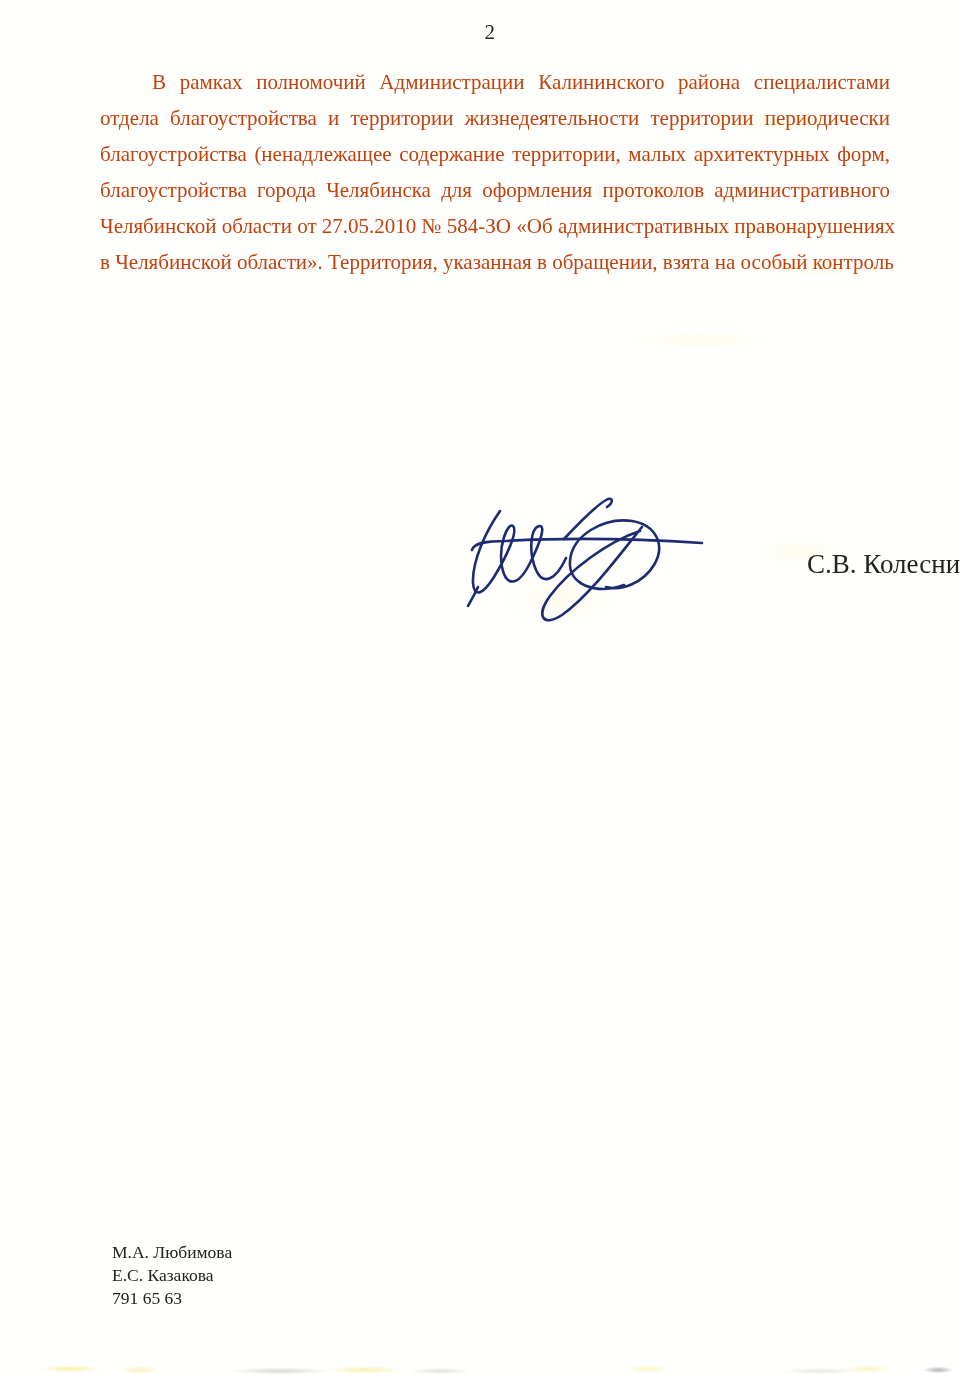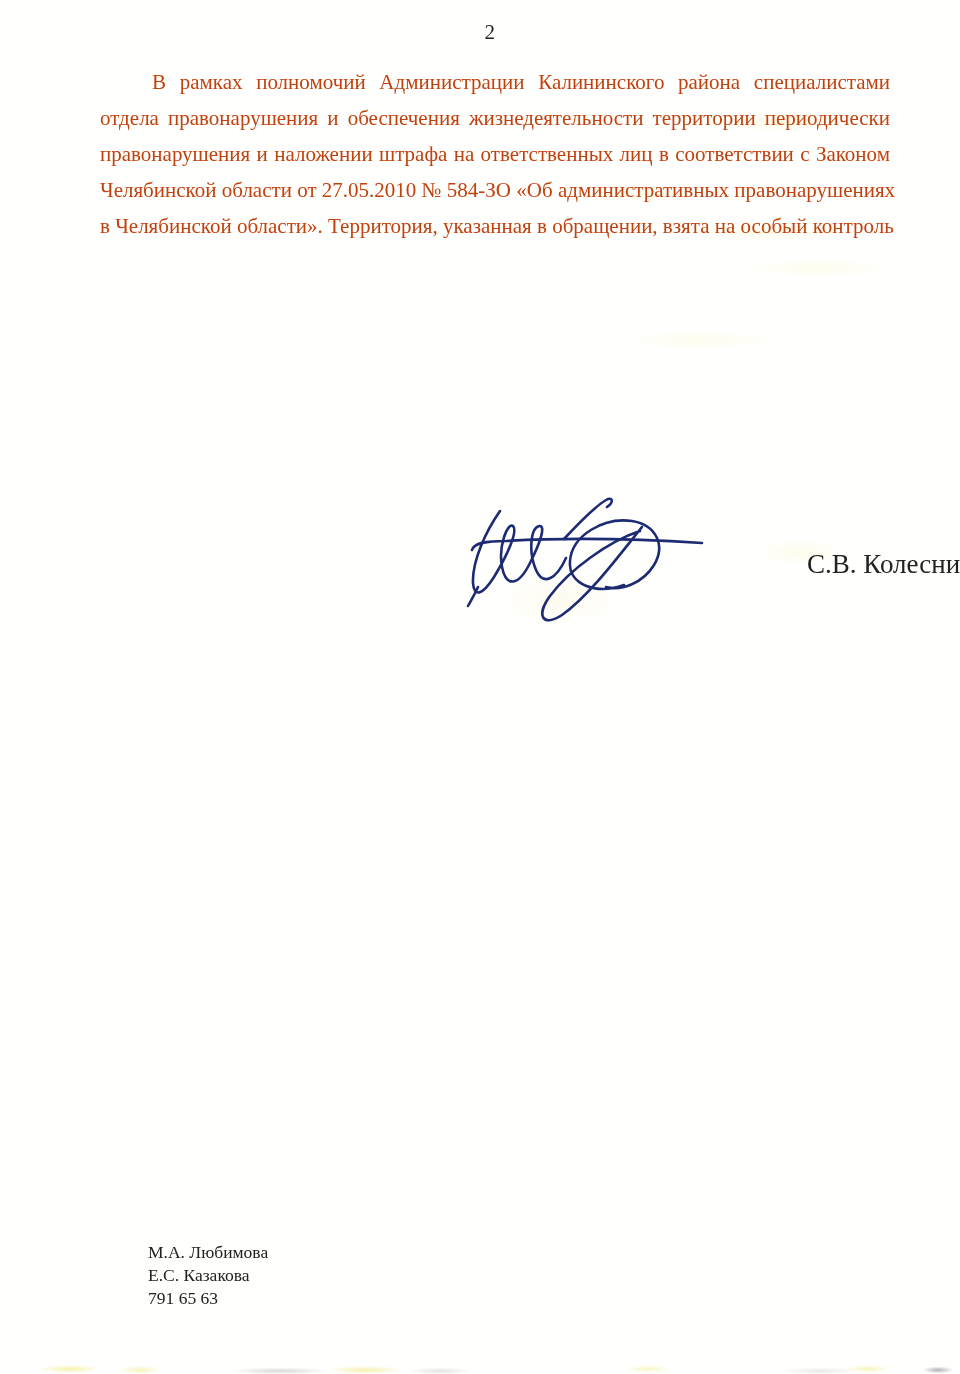--- a/index.html
+++ b/index.html
@@ -85,21 +85,20 @@
     white-space: nowrap;
     margin-left: 44px;
   }
   .footer-block {
     position: absolute;
     left: 112px;
     top: 1241px;
     font-size: 17.5px;
     line-height: 23px;
     color: #242220;
-    margin-left: 36px;
   }
   .footer-line {
     white-space: nowrap;
   }
   
   .bottom-artifacts {
     position: absolute;
     left: 0;
     top: 1360px;
     width: 960px;
@@ -121,22 +120,23 @@
 <body>
 
 <div class="page">
 
   <div class="scan-tints"></div>
 
   <div class="page-number">2</div>
 
   <div class="body-text">
       <div class="para-line">В рамках полномочий Администрации Калининского района специалистами</div>
-      <div class="para-line">отдела правонарушения и обеспечения жизнедеятельности территории периодически</div>
-      <div class="para-line">правонарушения и наложении штрафа на ответственных лиц в соответствии с Законом</div>
+      <div class="para-line">отдела благоустройства и территории жизнедеятельности территории периодически</div>
+      <div class="para-line">благоустройства (ненадлежащее содержание территории, малых архитектурных форм,</div>
+      <div class="para-line">благоустройства города Челябинска для оформления протоколов административного</div>
       <div class="para-line">Челябинской области от 27.05.2010 № 584-ЗО «Об административных правонарушениях</div>
       <div class="para-line">в Челябинской области». Территория, указанная в обращении, взята на особый контроль</div>
     </div>
 
   <div class="signature-wrap">
     <svg viewBox="0 0 245 140">
       <g fill="none" stroke="#1c2b72" stroke-width="2.6" stroke-linecap="round" stroke-linejoin="round">
 
         <path d="M 34 18 C 20 38 6 68 7 90 C 8 104 16 103 28 84 C 42 61 52 38 47 33 C 42 29 32 52 36 74 C 40 94 52 94 64 70 C 75 48 80 32 73 33 C 65 35 62 58 70 77 C 77 93 90 87 100 65"></path>
 

